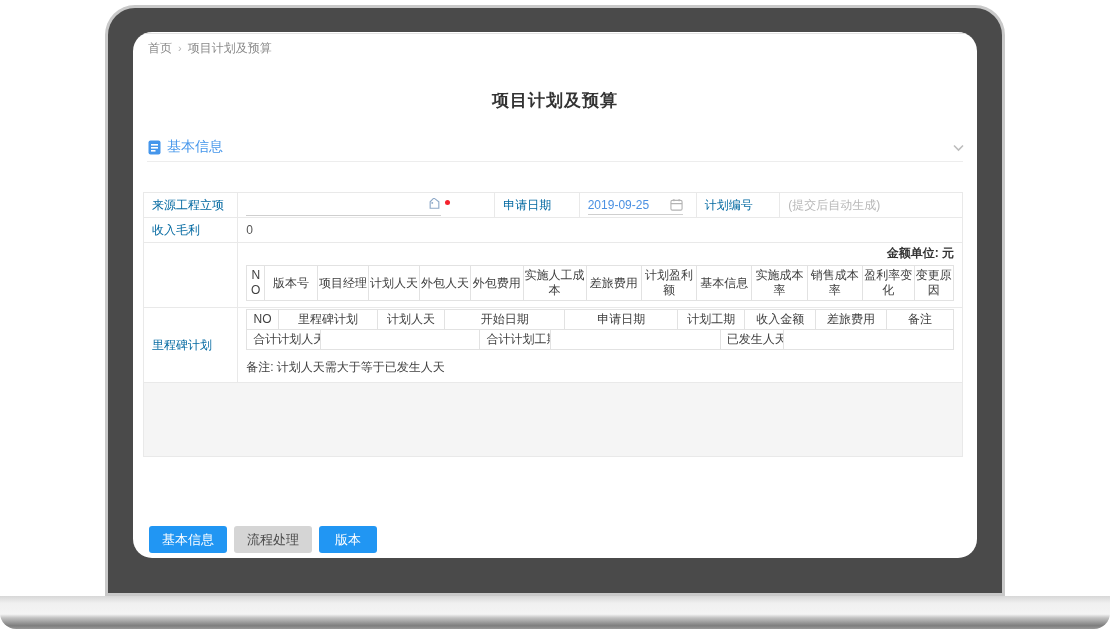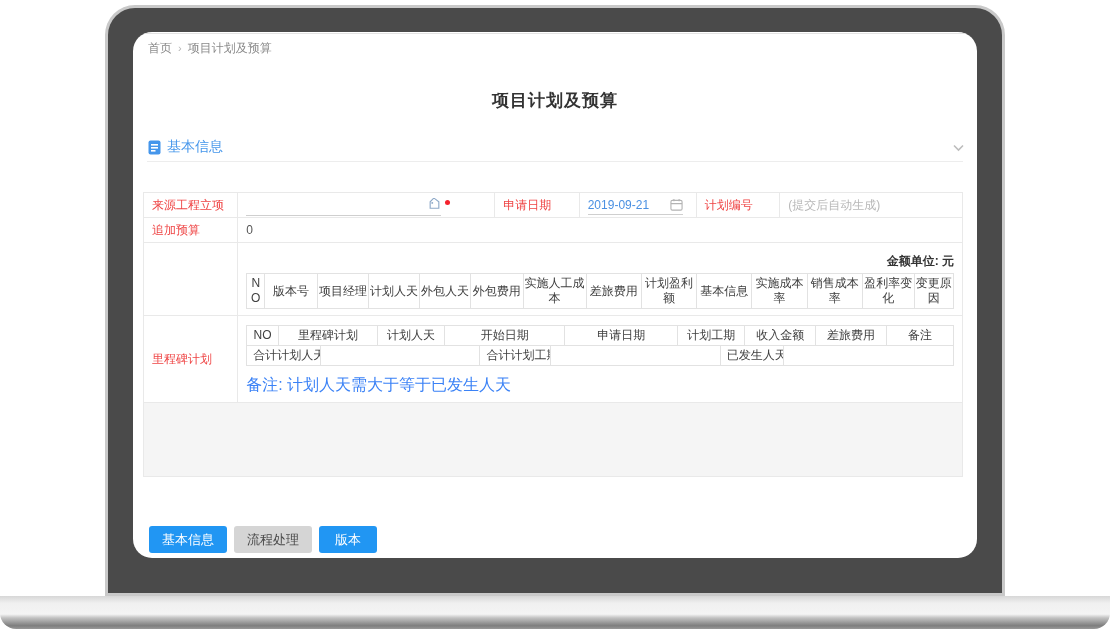--- a/index.html
+++ b/index.html
@@ -27,44 +27,44 @@
     display:flex; align-items:center; }
   .section-header .label { color:#4596eb; font-size:14px; margin-left:6px; }
   .section-divider { position:absolute; top:129px; left:14px; right:14px; border-top:1px solid #ededed; }
   .chevron { position:absolute; right:0; top:2px; }
 
   
   .form-wrap { position:absolute; top:160px; left:10px; right:14px; }
   table { border-collapse:collapse; width:100%; table-layout:fixed; }
   .outer td { border:1px solid #e9e9e9; height:25px; padding:0 8px;
     font-size:12px; color:#555; background:#fff; overflow:hidden; white-space:nowrap; }
-  .outer td.lbl { color:#ef4444; }
+  .outer td.lbl { color:#0369a1; }
   .outer td.placeholder { color:#b8b8b8; }
-  .outer td.block-cell { padding:9px 8px 6px 8px; white-space:normal; }
+  .outer td.block-cell { padding:1px 8px 6px 8px; white-space:normal; }
   .outer td.gray-row { height:74px; background:#f5f5f5; }
 
   .underline-input { display:inline-flex; align-items:center; justify-content:flex-end;
     width:195px; border-bottom:1px solid #cfcfcf; height:20px; gap:4px; }
   .red-dot { width:5px; height:5px; border-radius:50%; background:#f5222d; display:inline-block; margin-left:4px; }
   .date-input { display:inline-flex; align-items:center; justify-content:space-between;
     width:95px; border-bottom:1px solid #cfcfcf; height:20px; }
   .date-text { color:#4a90e2; font-size:12px; }
 
   .amount-unit { text-align:right; font-size:12px; font-weight:bold; color:#333; margin:1px 0 3px 0; }
 
   .inner th, .inner td { border:1px solid #e2e2e2; font-size:12px; font-weight:normal;
     color:#404040; text-align:center; padding:2px 1px; line-height:1.25; background:#fff; }
   .inner th { word-break:break-all; }
   .ver-table th { height:32px; }
   .ms-table th { height:20px; }
   .ms-sum td { height:20px; }
   .ms-sum td.slbl { text-align:left; padding-left:6px; white-space:nowrap; }
   .ms-sum { margin-top:-1px; }
 
-  .note-red { color:#3b82f6; font-size:16px; margin-top:9px; }
+  .note-red { color:#404040; font-size:12px; margin-top:9px; }
 
   
   .footer { position:absolute; left:16px; bottom:5px; display:flex; gap:7px; }
   .footer button { height:27px; padding:0 13px; min-width:58px; font-size:13px;
     border:none; border-radius:3px; cursor:pointer; font-family:inherit; }
   .tab-blue { background:#2196f3; color:#fff; }
   .tab-gray { background:#d5d5d5; color:#4a4a4a; }
 
   svg { display:block; }
 </style>
@@ -121,36 +121,36 @@
                   <svg width="14" height="14" viewBox="0 0 16 16">
                         <path d="M9.3 1.5 14.5 6.7 7.5 13.7 2.3 8.5 2.3 3.5 a1.2 1.2 0 0 1 1.2-1.2 z" fill="none" stroke="#8ea9c8" stroke-width="1.3" transform="rotate(45 8 8)"></path>
                         <circle cx="6" cy="5.6" r="1.1" fill="#8ea9c8"></circle>
                       </svg>
                 </span>
               </span><span class="red-dot"></span>
             </td>
             <td class="lbl">申请日期</td>
             <td>
               <span class="date-input">
-                <span class="date-text">2019-09-21</span>
+                <span class="date-text">2019-09-25</span>
                 <span>
                   <svg width="13" height="13" viewBox="0 0 14 14">
                         <rect x="1" y="2.5" width="12" height="10.5" rx="1.5" fill="none" stroke="#b3b3b3" stroke-width="1.2"></rect>
                         <line x1="1" y1="6" x2="13" y2="6" stroke="#b3b3b3" stroke-width="1.2"></line>
                         <line x1="4.2" y1="1" x2="4.2" y2="3.5" stroke="#b3b3b3" stroke-width="1.2"></line>
                         <line x1="9.8" y1="1" x2="9.8" y2="3.5" stroke="#b3b3b3" stroke-width="1.2"></line>
                       </svg>
                 </span>
               </span>
             </td>
             <td class="lbl">计划编号</td>
             <td class="placeholder">(提交后自动生成)</td>
           </tr>
           <tr>
-            <td class="lbl">追加预算</td>
+            <td class="lbl">收入毛利</td>
             <td colspan="5">0</td>
           </tr>
           <tr>
             <td class="lbl"></td>
             <td colspan="5" class="block-cell">
               <div class="amount-unit">金额单位: 元</div>
               <table class="inner ver-table">
                 <colgroup>
                   <col style="width:2.6%">
                       <col style="width:7.5%">

